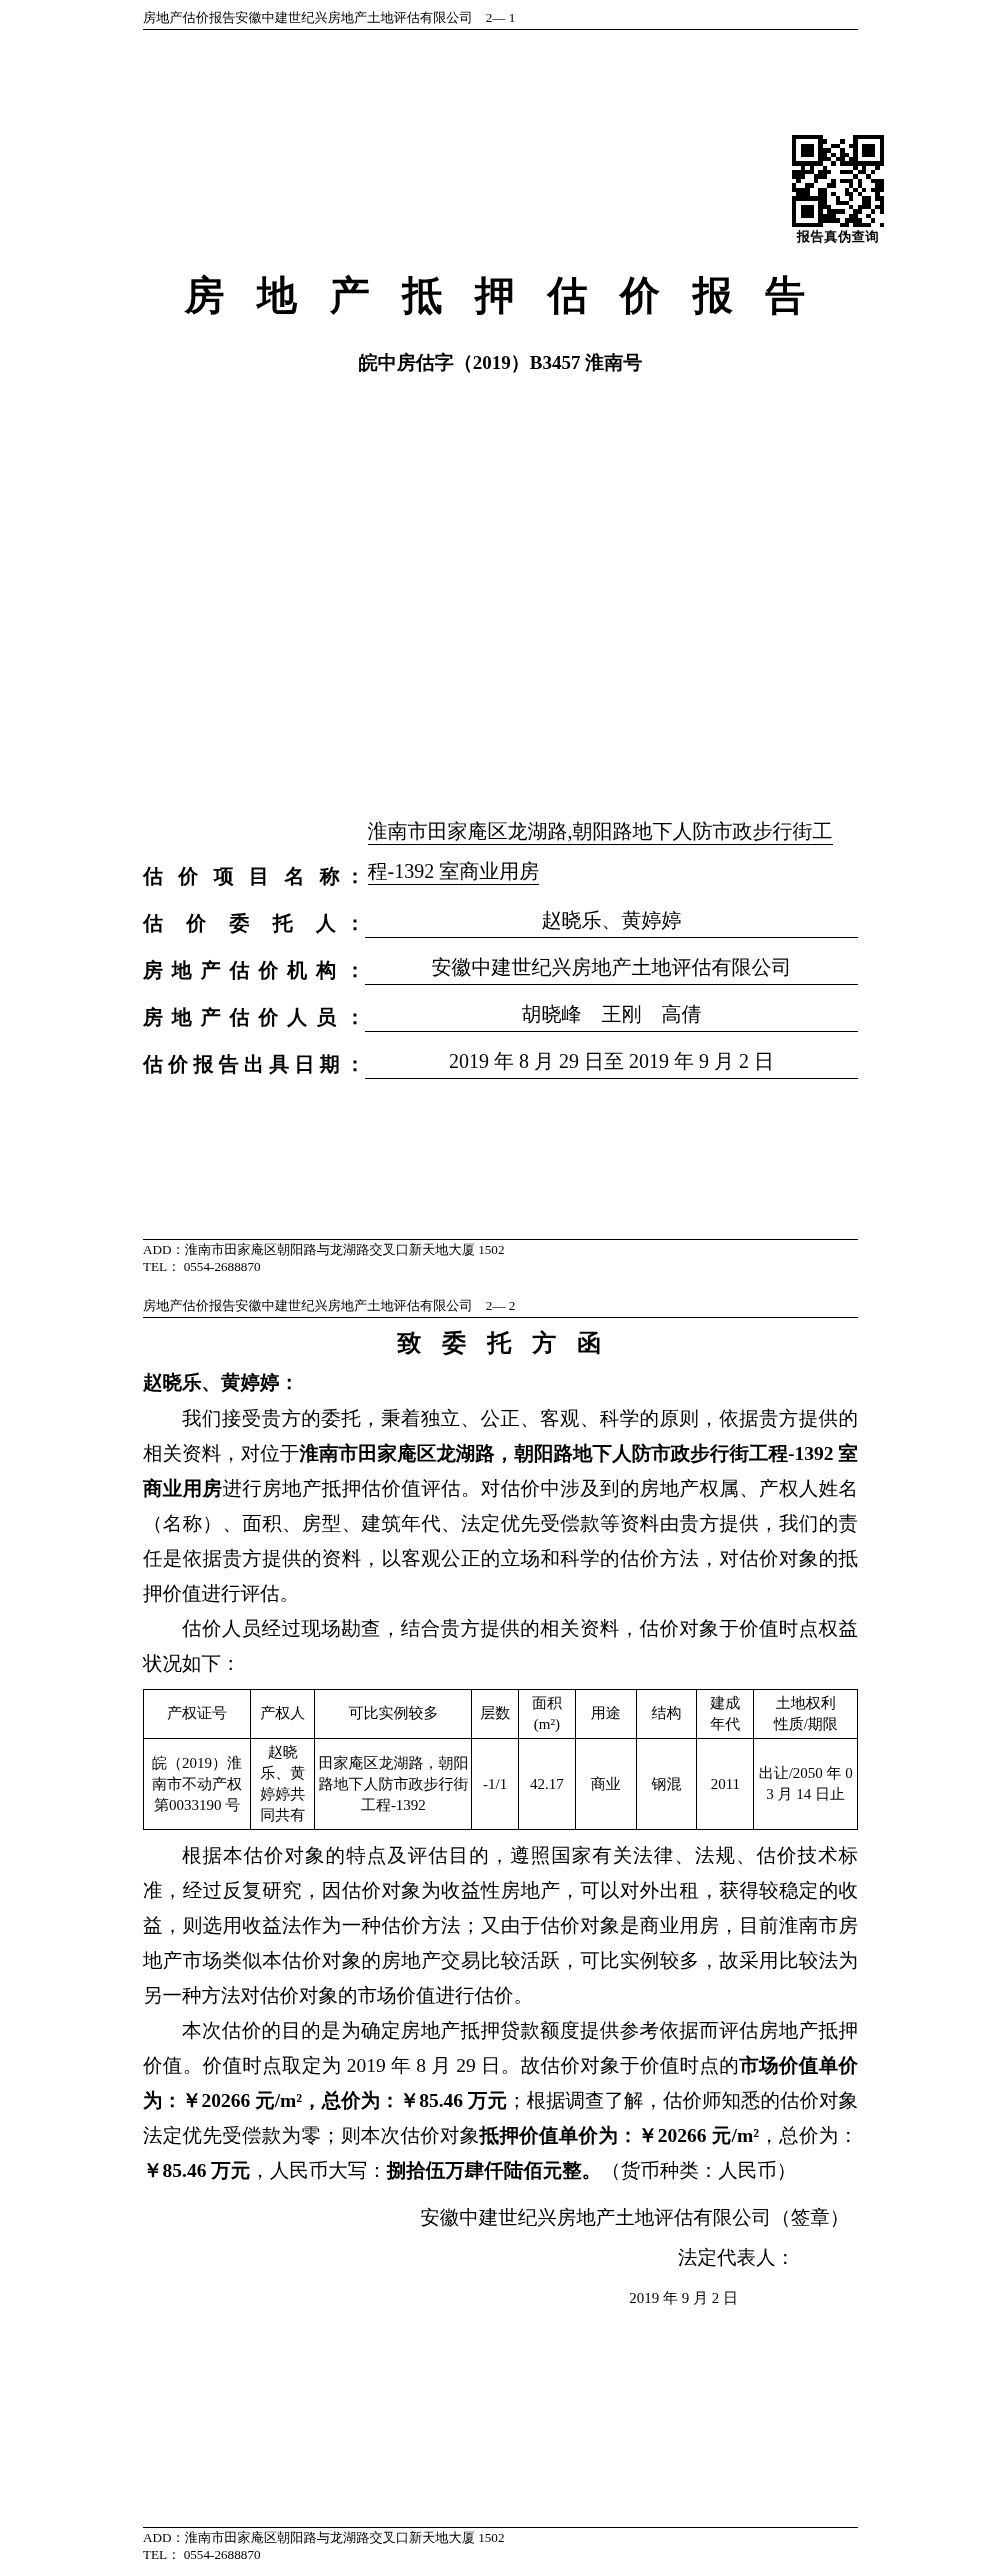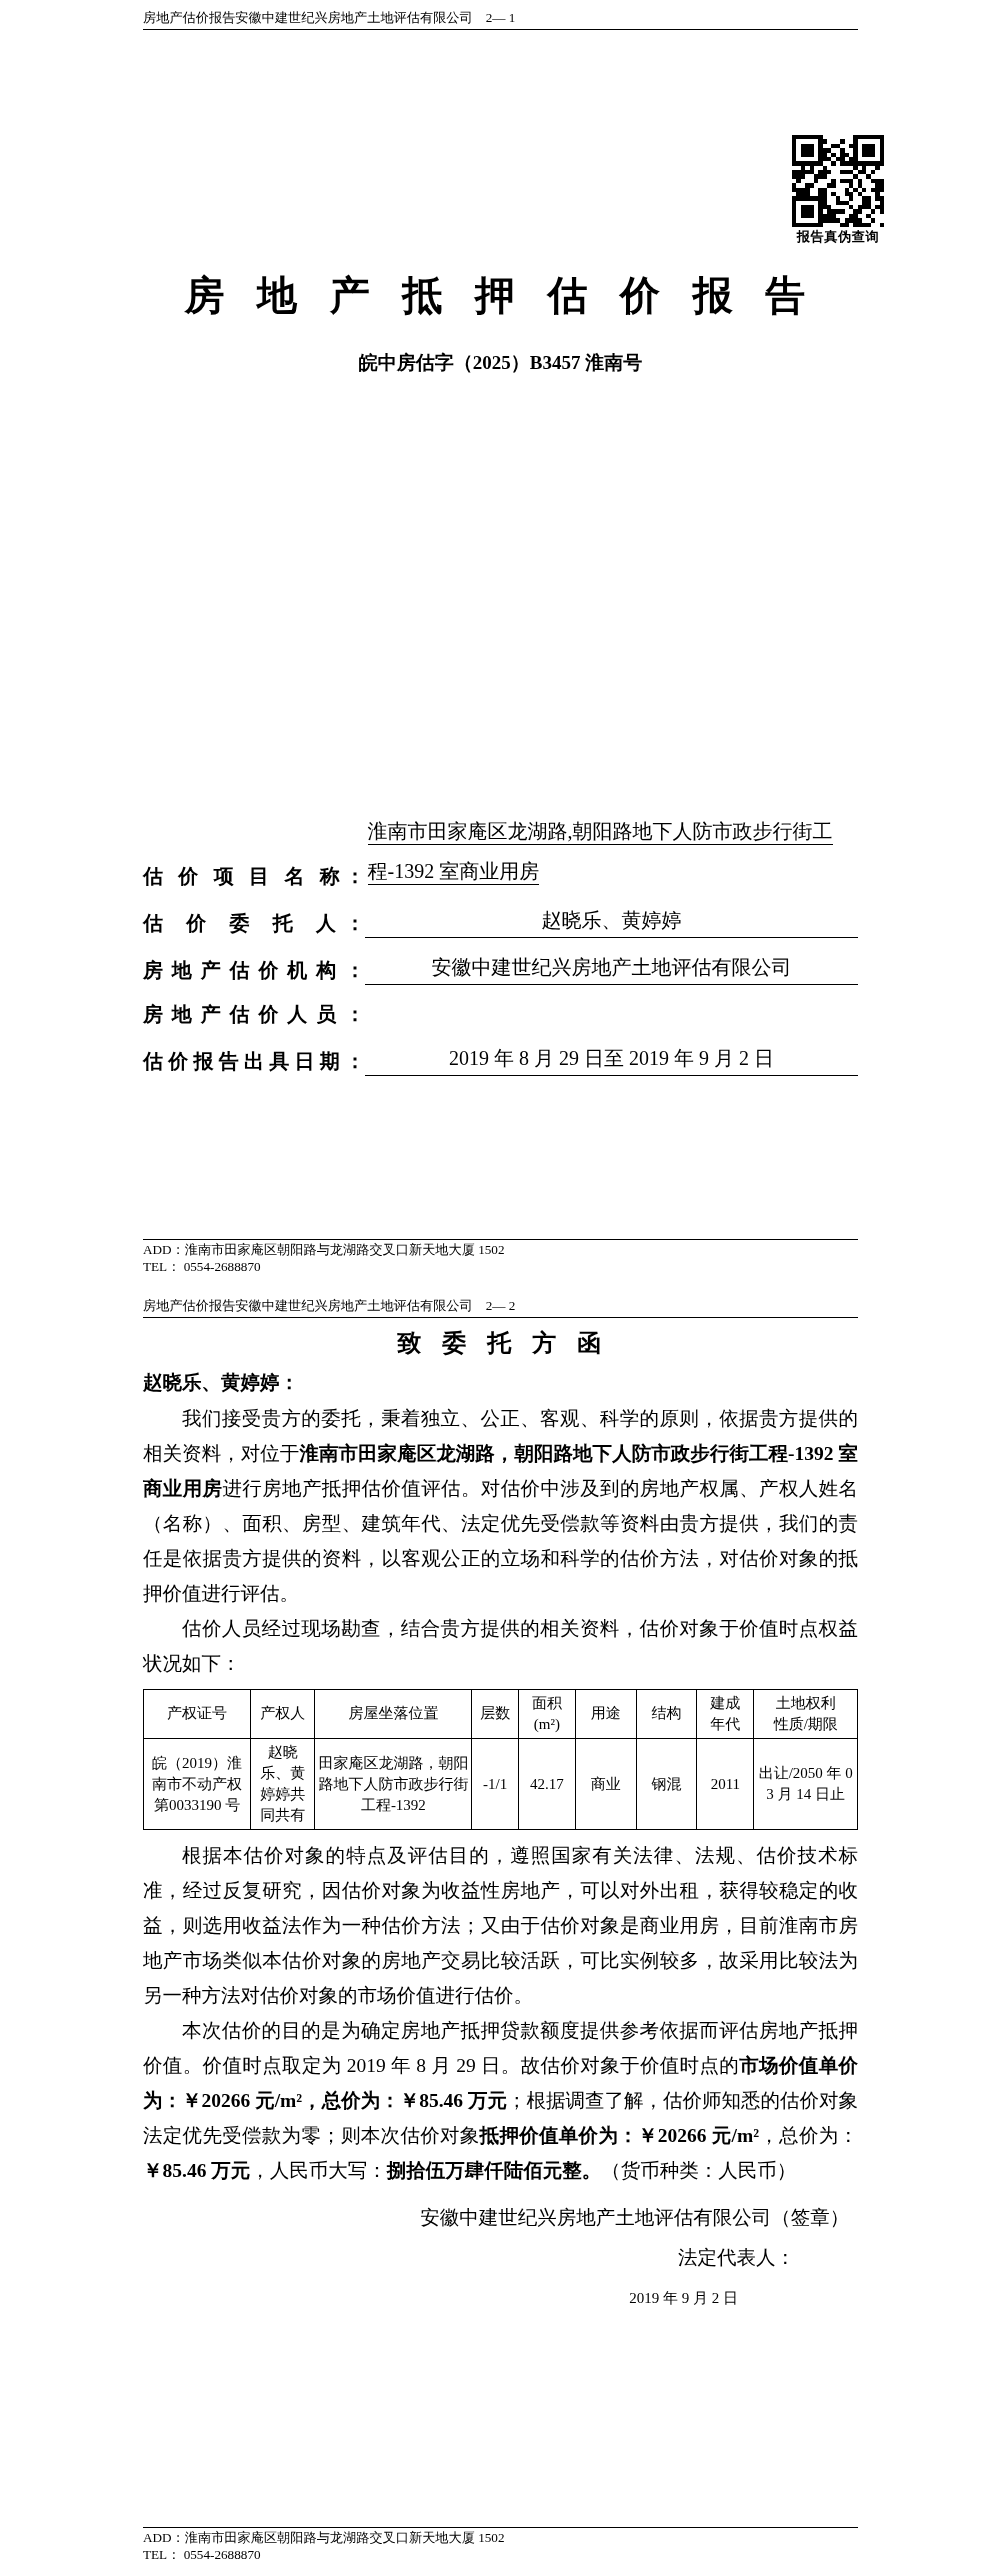--- a/index.html
+++ b/index.html
@@ -429,41 +429,42 @@
           <rect x="14" y="20" width="1" height="1"></rect>
           <rect x="15" y="20" width="1" height="1"></rect>
           <rect x="16" y="20" width="1" height="1"></rect>
           <rect x="17" y="20" width="1" height="1"></rect>
           <rect x="20" y="20" width="1" height="1"></rect>
         </svg></div>
     <div class="qr-caption">报告真伪查询</div>
   </div>
 
   <h1 class="main-title">房 地 产 抵 押 估 价 报 告</h1>
-  <div class="doc-number">皖中房估字（2025）B3457 淮南号</div>
+  <div class="doc-number">皖中房估字（2019）B3457 淮南号</div>
 
   <div class="form-fields">
 
     <div class="field-row">
       <span class="field-label">估 价 项 目 名 称：</span>
       <span class="field-value-wrap"><span class="underline-inline">淮南市田家庵区龙湖路,朝阳路地下人防市政步行街工程-1392 室商业用房</span></span>
     </div>
 
     <div class="field-row">
       <span class="field-label">估 价 委 托 人：</span>
       <span class="field-value">赵晓乐、黄婷婷</span>
     </div>
 
     <div class="field-row">
       <span class="field-label">房地产估价机构：</span>
       <span class="field-value">安徽中建世纪兴房地产土地评估有限公司</span>
     </div>
 
     <div class="field-row">
       <span class="field-label">房地产估价人员：</span>
+      <span class="field-value">胡晓峰    王刚    高倩</span>
     </div>
 
     <div class="field-row">
       <span class="field-label">估价报告出具日期：</span>
       <span class="field-value">2019 年 8 月 29 日至 2019 年 9 月 2 日</span>
     </div>
 
   </div>
 
   <div class="page-footer">
@@ -497,21 +498,21 @@
         <col style="width:8%">
         <col style="width:8.5%">
       <col style="width:8.5%">
         <col style="width:8%">
         <col style="width:14.5%">
     </colgroup>
     <thead>
         <tr>
           <th>产权证号</th>
           <th>产权人</th>
-          <th>房屋坐落位置</th>
+          <th>可比实例较多</th>
           <th>层数</th>
           <th>面积
 (m²)</th>
           <th>用途</th>
           <th>结构</th>
           <th>建成
 年代</th>
           <th>土地权利
 性质/期限</th>
         </tr>

